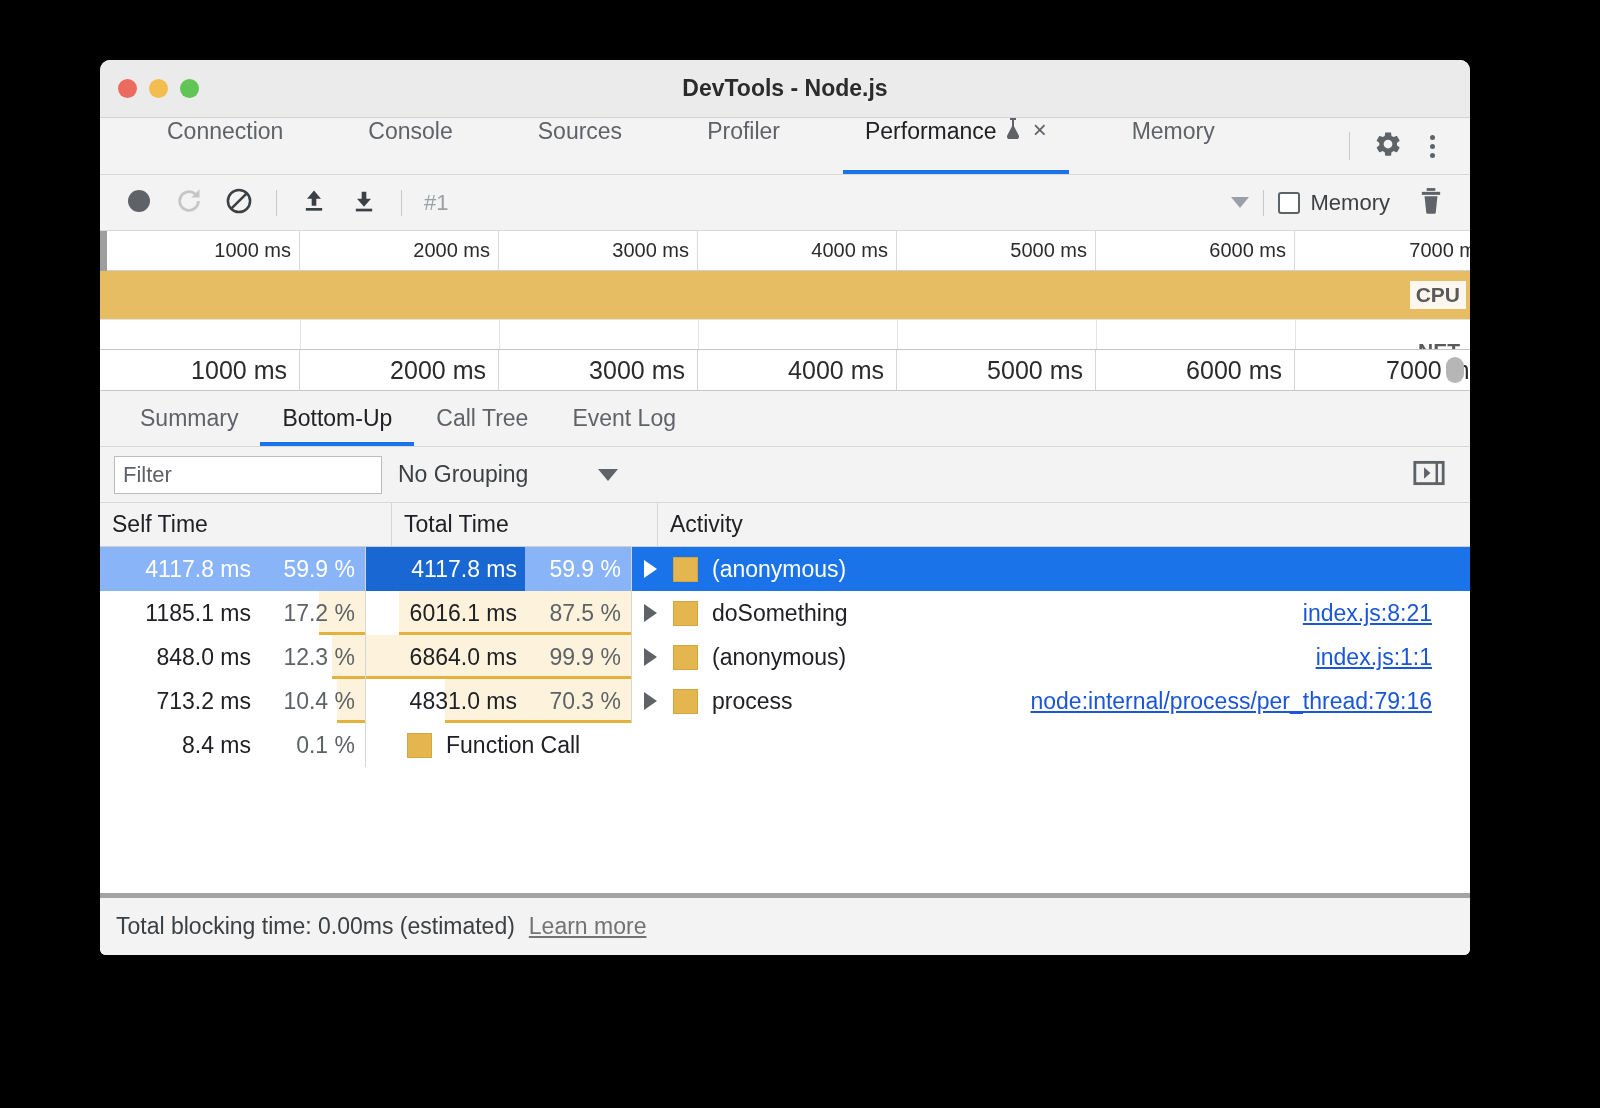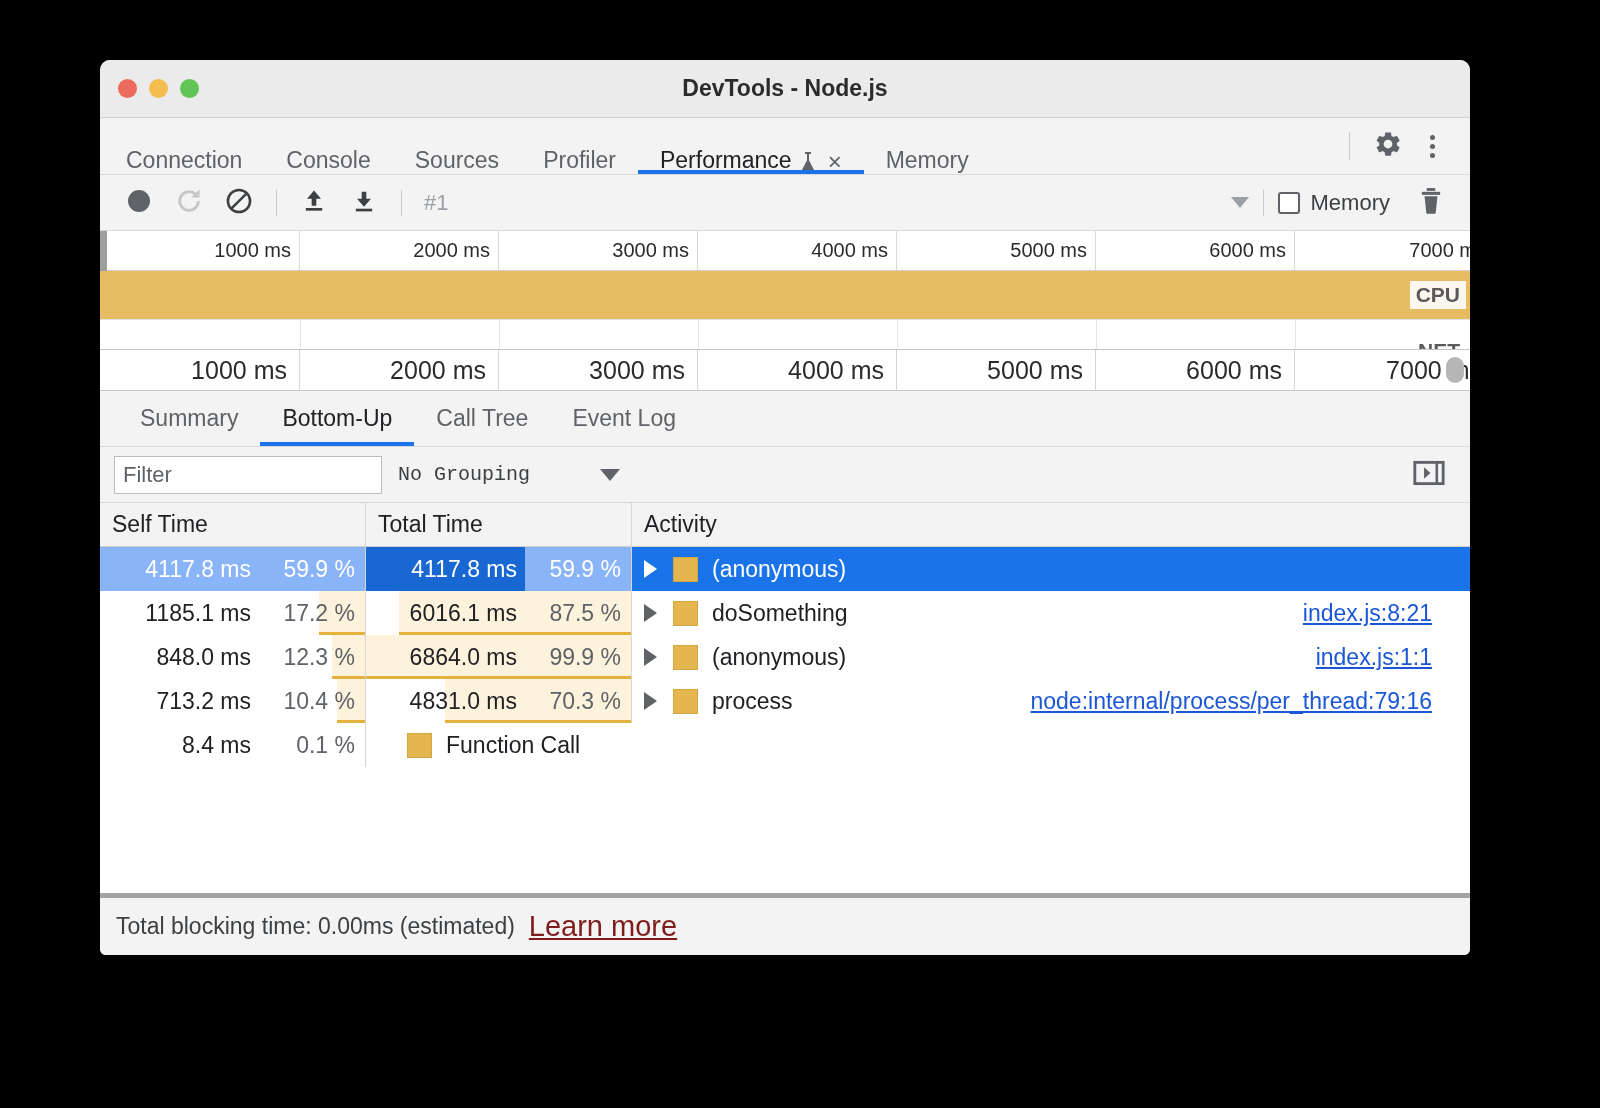--- a/index.html
+++ b/index.html
@@ -40,25 +40,26 @@
 
   
   .tabbar {
     height: 57px;
     background: #f3f3f3;
     border-bottom: 1px solid #d8d8d8;
     display: flex; align-items: stretch;
     position: relative;
   }
   .tab {
-    display: flex; align-items: flex-end; gap: 8px;
+    display: flex; align-items: flex-start; gap: 8px;
     padding: 0 22px;
     font-size: 23px; color: #5f6368;
     position: relative;
     cursor: default;
+    margin-left: 41px;
   }
   .tab.first { padding-left: 26px; }
   .tab.active { color: #202124; }
   .tab.active::after {
     content: ""; position: absolute;
     left: 0; right: 0; bottom: 0; height: 4px;
     background: #1a73e8;
   }
   .flask-icon { display: inline-block; width: 16px; height: 22px; }
   .tab-close {
@@ -183,21 +184,21 @@
     width: 268px; height: 38px;
     border: 1px solid #bdbdbd; background: #fff;
     font-size: 22px; color: #3c4043;
     padding: 0 8px;
     font-family: "Liberation Sans", sans-serif;
   }
   .filter-input::placeholder { color: #5f6368; opacity: 1; }
   .grouping {
     display: flex; align-items: center; gap: 70px; cursor: pointer;
   }
-  .grouping-label { font-size: 20px; color: #3c4043; font-family: Liberation Mono, monospace; }
+  .grouping-label { font-size: 23px; color: #3c4043; }
   .grouping-caret {
     width: 0; height: 0;
     border-left: 10px solid transparent;
     border-right: 10px solid transparent;
     border-top: 12px solid #5f6368;
   }
   .sidebar-toggle { margin-left: auto; cursor: pointer; padding-right: 10px; }
 
   
   .table-wrap { position: relative; background: #fff; height: 382px; }
@@ -205,21 +206,21 @@
     height: 44px; background: #f3f3f3;
     border-bottom: 1px solid #cfcfcf;
     display: flex; align-items: center;
   }
   .th {
     font-size: 23px; color: #202124;
     padding-left: 12px; height: 100%;
     display: flex; align-items: center;
     border-right: 1px solid #d6d6d6;
   }
-  .th.c1 { width: 266px; }
+  .th.c1 { width: 292px; }
   .th.c2 { width: 266px; }
   .th.c3 { flex: 1; border-right: none; }
 
   .row {
     height: 44px; display: flex; align-items: stretch;
     position: relative;
   }
   .row.selected { background: #1a73e8; }
   .cell {
     position: relative; display: flex; align-items: center;
@@ -282,21 +283,21 @@
 
   
   .footer {
     position: absolute; left: 0; right: 0; bottom: 0;
     height: 62px; background: #f3f3f3;
     border-top: 5px solid #a3a3a3;
     display: flex; align-items: center; padding-left: 16px; gap: 14px;
   }
   .footer-text { font-size: 23px; color: #3c4043; }
   .footer-link {
-    font-size: 29px; color: #7f1d1d; text-decoration: underline; cursor: pointer;
+    font-size: 23px; color: #737373; text-decoration: underline; cursor: pointer;
   }
 </style>
 </head>
 <body>
 
 <div class="window">
 
   <div class="titlebar">
     <div class="lights">
       <span class="light red"></span>

